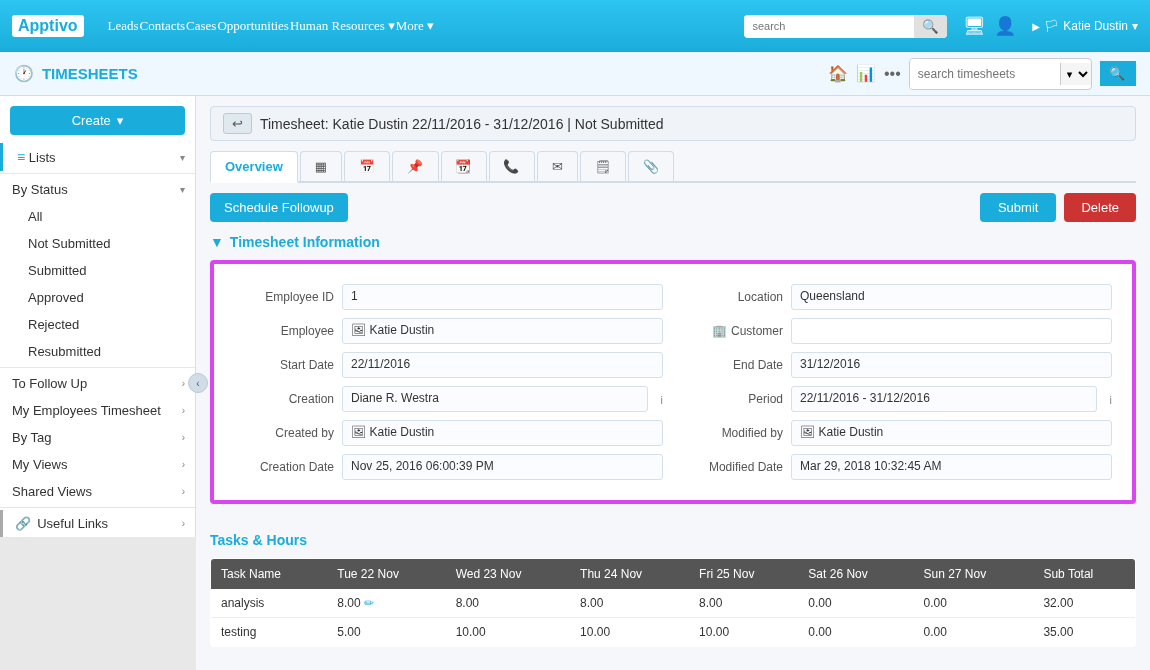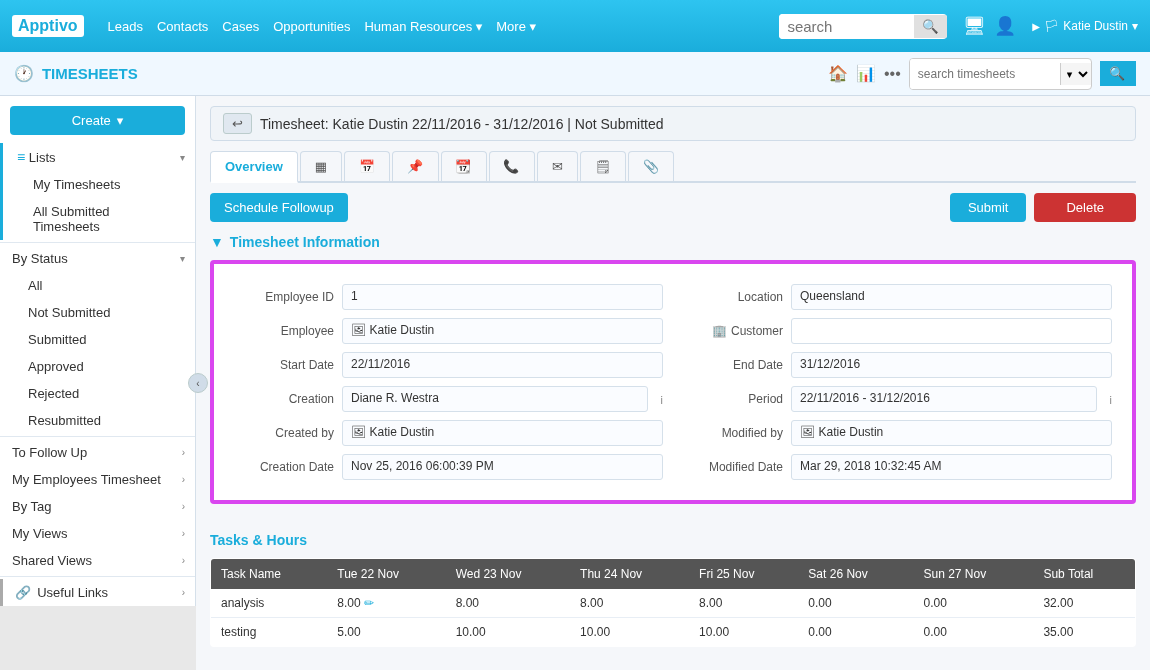--- a/index.html
+++ b/index.html
@@ -18,28 +18,28 @@
       display: flex; align-items: center; gap: 6px; margin-right: 8px;
     }
     .logo-box {
       background: white;
       color: #1aaddb;
       font-weight: bold;
       font-size: 16px;
       padding: 2px 6px;
       border-radius: 3px;
     }
-    .nav-links { display: flex; gap: 14px; }
+    .nav-links { display: flex; gap: 1px; font-family: Liberation Serif, serif; }
     .nav-link { color: white; text-decoration: none; font-size: 13px; white-space: nowrap; }
     .nav-link.dropdown::after { content: ' ▾'; }
     .nav-spacer { flex: 1; }
     .nav-search {
       display: flex; align-items: center; background: white; border-radius: 4px; overflow: hidden;
     }
-    .nav-search input { border: none; outline: none; padding: 4px 8px; font-size: 15px; width: 135px; }
+    .nav-search input { border: none; outline: none; padding: 4px 8px; font-size: 11px; width: 170px; }
     .nav-search-btn { background: #e0e0e0; border: none; padding: 4px 8px; cursor: pointer; }
     .nav-icons { display: flex; gap: 8px; align-items: center; }
     .nav-icon-btn { color: white; font-size: 18px; cursor: pointer; background: none; border: none; }
     .nav-user { color: white; font-size: 12px; display: flex; align-items: center; gap: 4px; cursor: pointer; }
     .nav-user::before { content: '▶'; font-size: 10px; transform: rotate(0deg); display: inline-block; }
 
     
     .section-nav {
       background: #f0f8ff;
       height: 44px;
@@ -172,21 +172,21 @@
       background: #1aaddb; color: white; border: none; border-radius: 4px;
       padding: 7px 14px; font-size: 13px; cursor: pointer;
     }
     .action-right { display: flex; gap: 8px; }
     .submit-btn {
       background: #1aaddb; color: white; border: none; border-radius: 4px;
       padding: 1px 18px; font-size: 13px; cursor: pointer;
     }
     .delete-btn {
       background: #e05; color: white; border: none; border-radius: 4px;
-      padding: 7px 32px; font-size: 13px; cursor: pointer;
+      padding: 7px 17px; font-size: 13px; cursor: pointer;
     }
     .delete-btn { background: #cc3333; }
 
     
     .section-header {
       display: flex; align-items: center; gap: 6px;
       color: #1aaddb; font-size: 14px; font-weight: bold;
       margin-bottom: 10px;
       cursor: pointer;
     }
@@ -329,29 +329,20 @@
     <div class="sidebar">
       <button class="sidebar-create-btn">Create</button>
 
       <div class="sidebar-section">
         <div class="sidebar-header">
           <div class="item-label">
             <span class="lists-icon">≡</span>
             <span>Lists</span>
           </div>
           <span class="chevron-icon">▾</span>
-        </div>
-        <div class="sidebar-sub">
-          <div class="sidebar-item">
-            <span>My Timesheets</span>
-          </div>
-          <div class="sidebar-item">
-            <span style="white-space:pre-line">All Submitted
-Timesheets</span>
-          </div>
         </div>
       </div>
 
       <div class="sidebar-divider"></div>
 
       <div class="sidebar-header">
         <span>By Status</span>
         <span class="chevron-icon">▾</span>
       </div>
       <div class="sidebar-sub">

